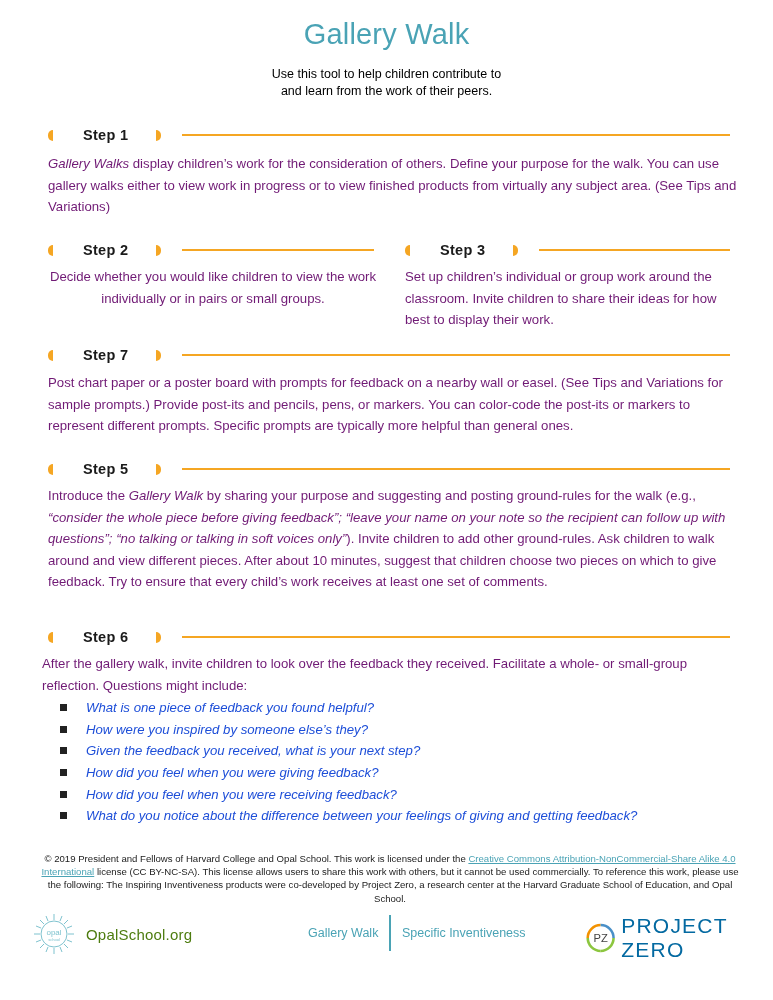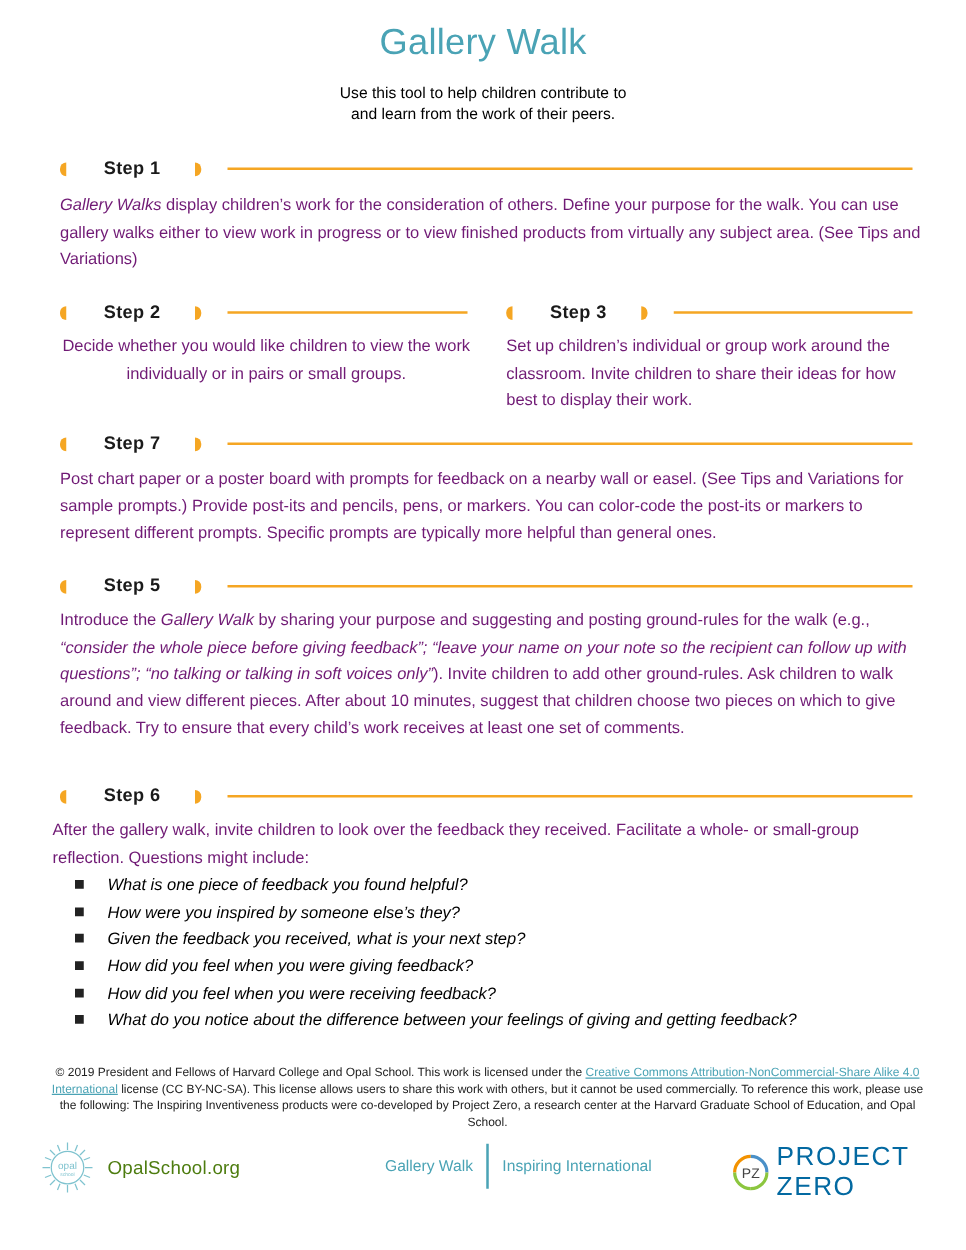--- a/index.html
+++ b/index.html
@@ -34,21 +34,21 @@
       flex: 1; height: 1.5px; background: #f5a623; margin-left: 1px;
     }
 
     .para {
       position: absolute; font-size: 13.2px; line-height: 21.5px; color: #701a75;
     }
     .para em { font-style: italic; }
 
     .qlist { position: absolute; left: 60px; top: 697px; width: 680px; list-style: none; }
     .qlist li {
-      display: flex; align-items: center; height: 21.6px; font-size: 13.2px; font-style: italic; color: #000000;
+      display: flex; align-items: center; height: 21.6px; font-size: 13.2px; font-style: italic; color: #1d4ed8;
     }
     .qlist .bullet {
       width: 7px; height: 7px; background: #222; margin-right: 19px; flex: none;
     }
 
     .license {
       position: absolute; left: 40px; width: 700px; top: 852px;
       text-align: center; font-size: 9.6px; line-height: 13.2px; color: #222;
     }
     .license a { color: #4aa3b5; text-decoration: underline; }
@@ -174,21 +174,21 @@
     </g>
     <text x="24" y="25" text-anchor="middle" font-size="8" fill="#7fc3cf" font-family="Liberation Sans, sans-serif">opal</text>
     <text x="24" y="31" text-anchor="middle" font-size="4" fill="#7fc3cf" font-family="Liberation Sans, sans-serif">school</text>
   </svg>
   <span class="opal-text">OpalSchool.org</span>
 </div>
 
 <div class="footer-center">
   <span>Gallery Walk</span>
   <span class="divider"></span>
-  <span>Inspiring International</span>
+  <span>Specific Inventiveness</span>
 </div>
 
 <div class="footer-pz">
   <svg class="pz-logo" viewBox="0 0 34 34">
     <path d="M17 2 A15 15 0 0 0 2 17" stroke="#f39200" stroke-width="3" fill="none"></path>
     <path d="M17 2 A15 15 0 0 1 32 17" stroke="#4a90c8" stroke-width="3" fill="none"></path>
     <path d="M32 17 A15 15 0 0 1 17 32" stroke="#8cc63f" stroke-width="3" fill="none"></path>
     <path d="M17 32 A15 15 0 0 1 2 17" stroke="#8cc63f" stroke-width="3" fill="none"></path>
     <text x="17" y="22" text-anchor="middle" font-size="13" fill="#444" font-family="Liberation Sans, sans-serif">PZ</text>
   </svg>

